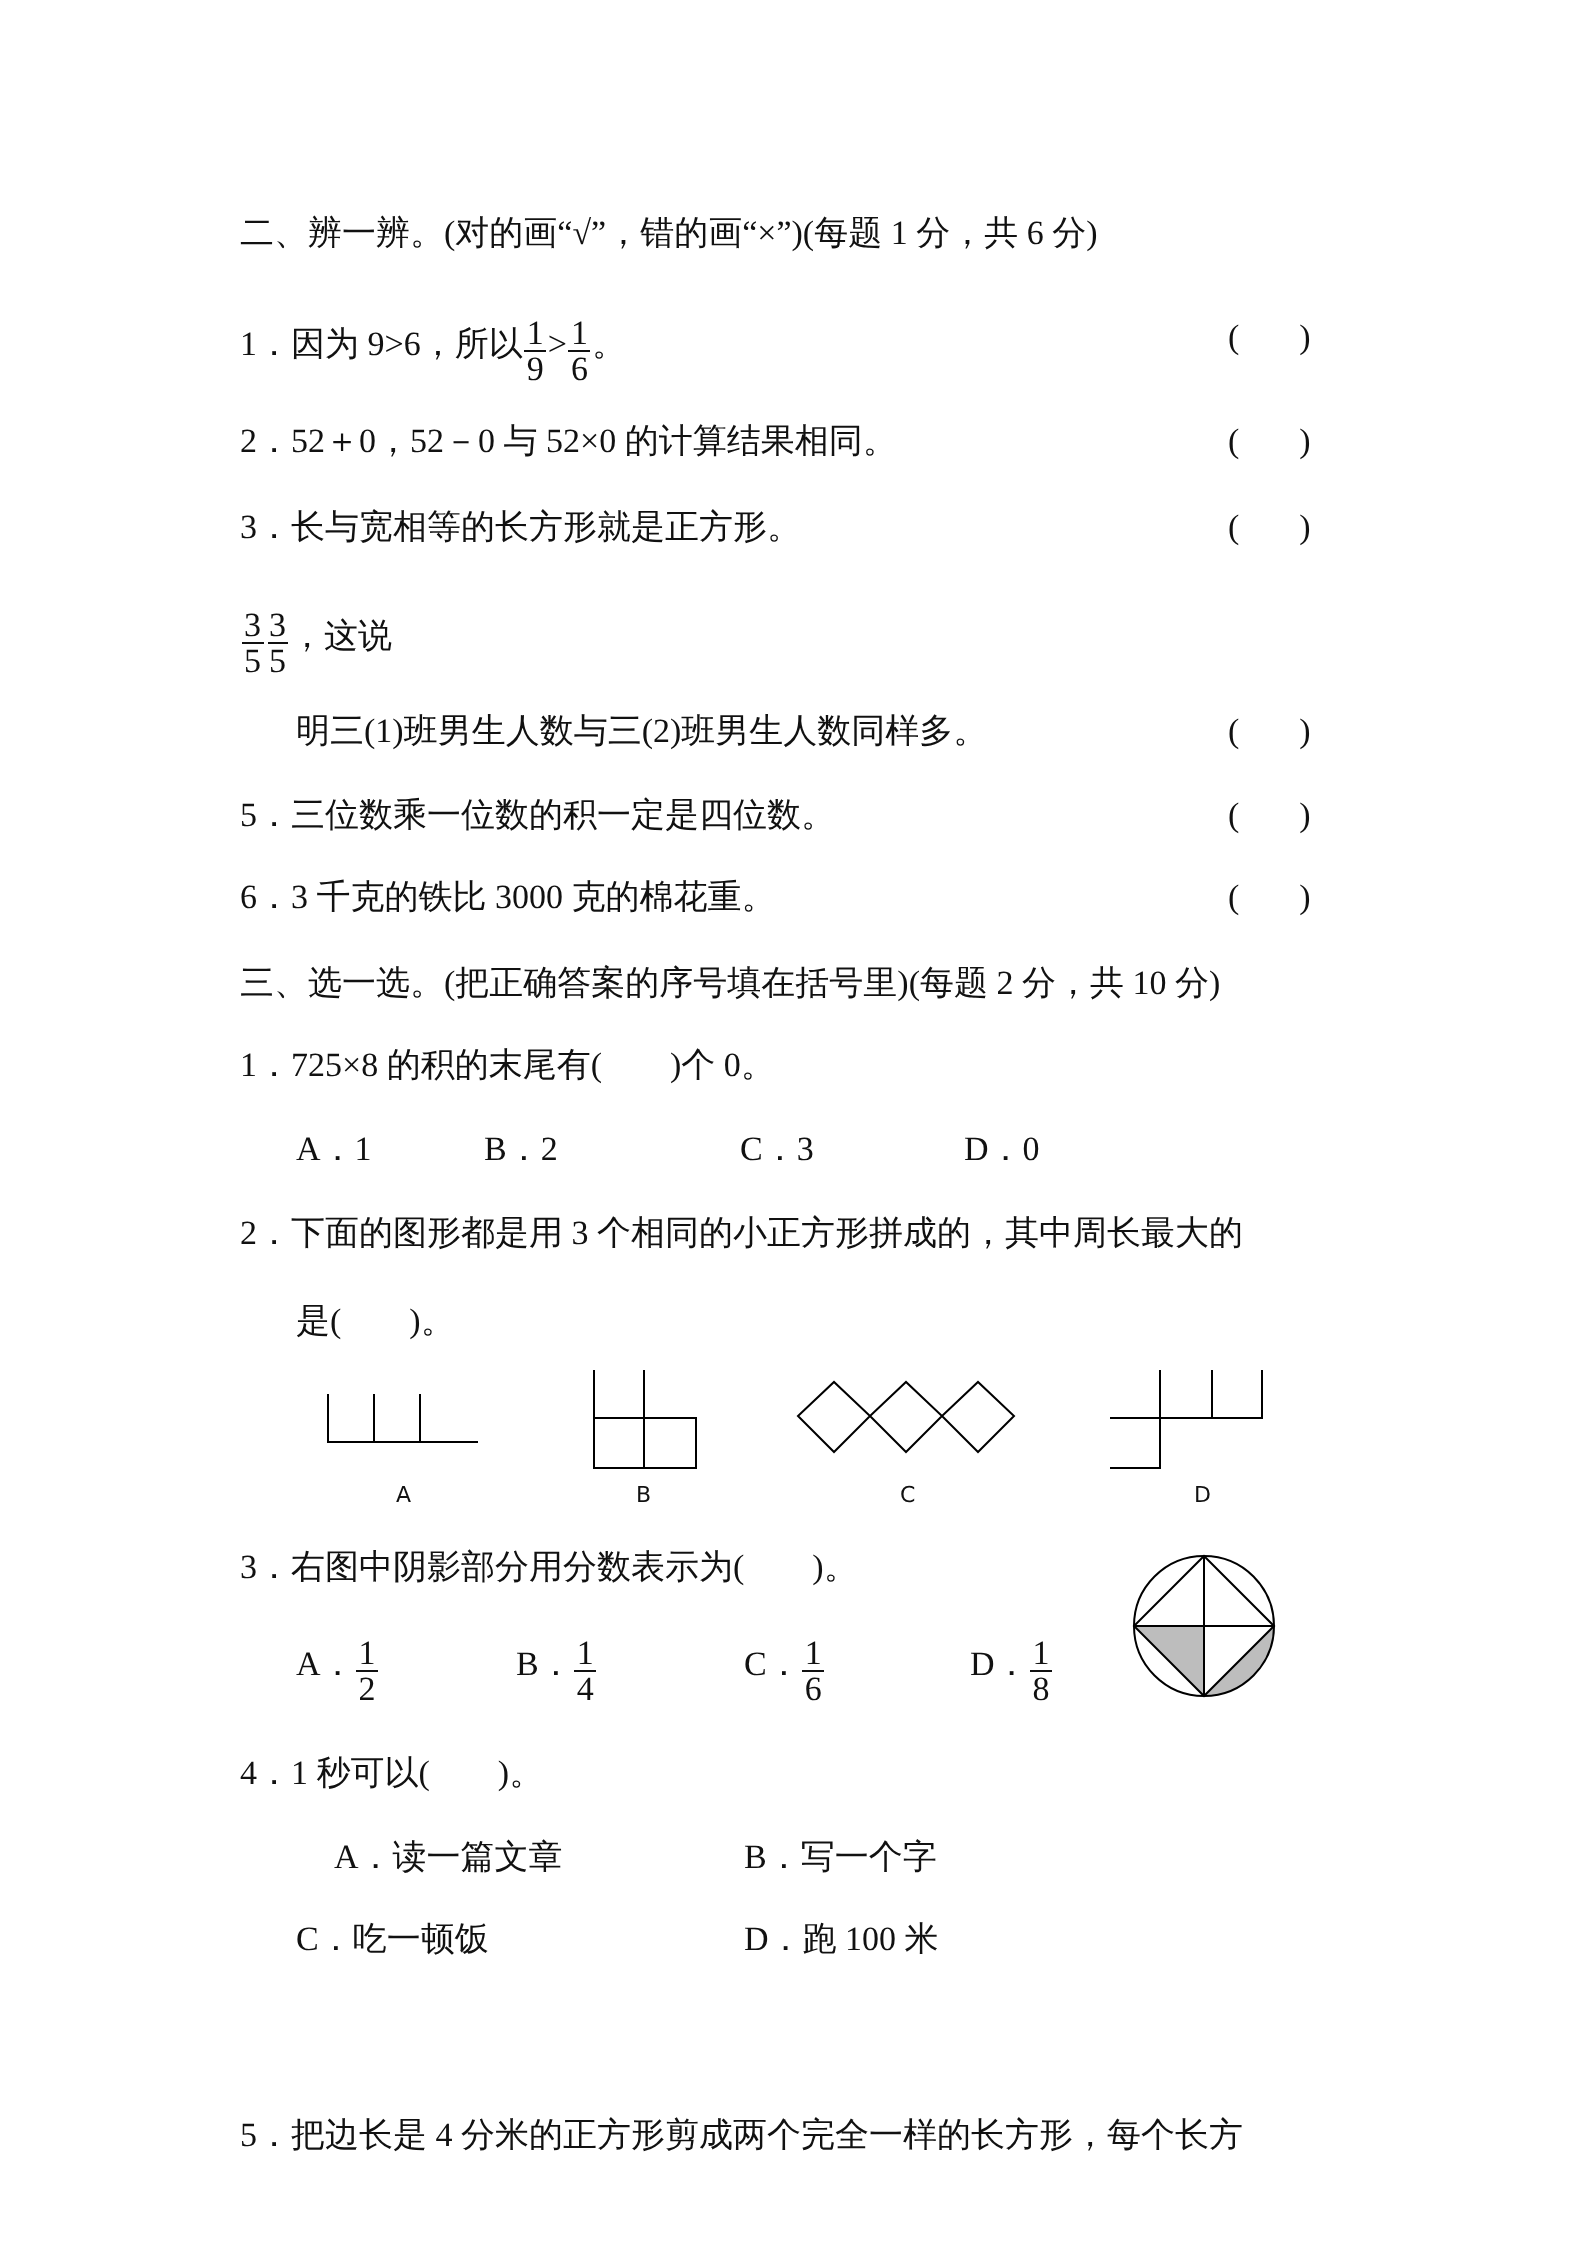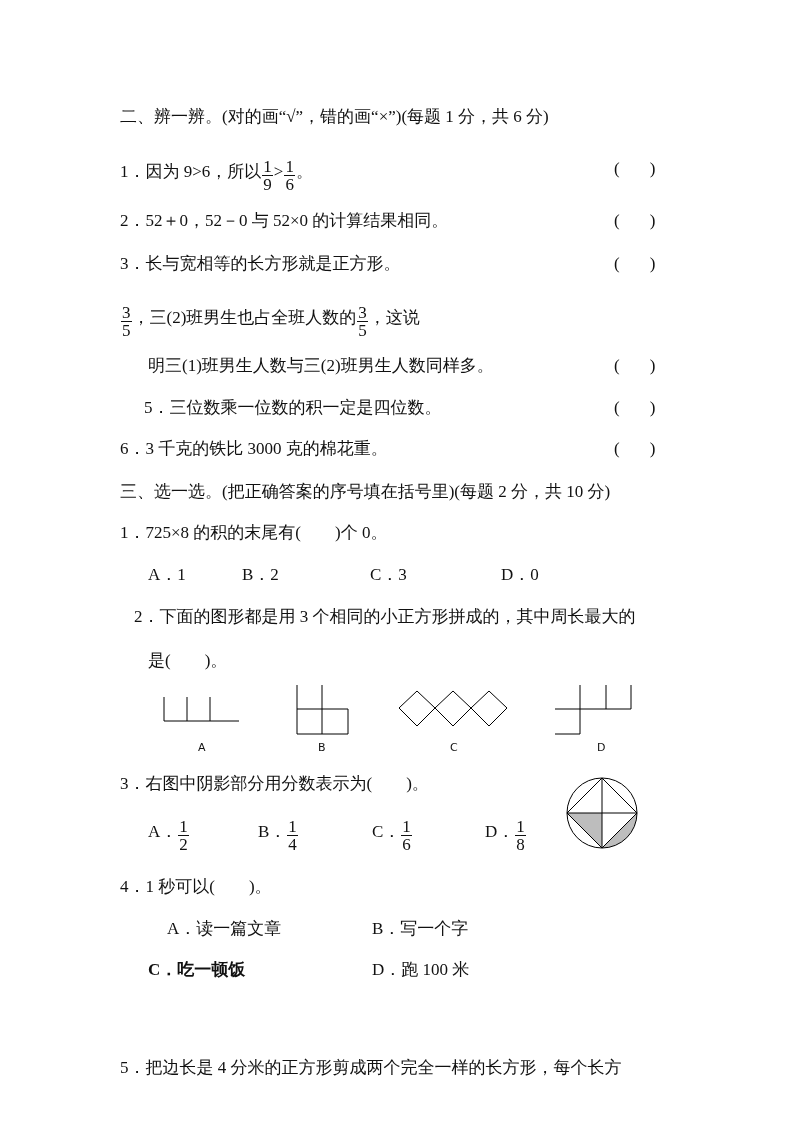--- a/index.html
+++ b/index.html
@@ -27,40 +27,40 @@
 </div>
 <div class="paren" style="top:158px;"><span>(</span><span class="gap"></span><span>)</span></div>
 
 <div class="line" style="top:210px;">2．52＋0，52－0 与 52×0 的计算结果相同。</div>
 <div class="paren" style="top:210px;"><span>(</span><span class="gap"></span><span>)</span></div>
 
 <div class="line" style="top:253px;">3．长与宽相等的长方形就是正方形。</div>
 <div class="paren" style="top:253px;"><span>(</span><span class="gap"></span><span>)</span></div>
 
 <div class="line" style="top:302px;">
-  <span class="frac"><span class="num">3</span><span class="den">5</span></span><span>，三(2)班男生也占全班人数的</span><span class="frac"><span class="num">3</span><span class="den">5</span></span><span>，这说</span>
+  <span class="frac"><span class="num">3</span><span class="den">5</span></span><span class="frac"><span class="num">3</span><span class="den">5</span></span><span>，这说</span>
 </div>
 <div class="line indent" style="top:355px;">明三(1)班男生人数与三(2)班男生人数同样多。</div>
 <div class="paren" style="top:355px;"><span>(</span><span class="gap"></span><span>)</span></div>
 
-<div class="line" style="top:397px;margin-left:24px;">5．三位数乘一位数的积一定是四位数。</div>
+<div class="line" style="top:397px;">5．三位数乘一位数的积一定是四位数。</div>
 <div class="paren" style="top:397px;"><span>(</span><span class="gap"></span><span>)</span></div>
 
 <div class="line" style="top:438px;font-family:Liberation Serif, serif;">6．3 千克的铁比 3000 克的棉花重。</div>
 <div class="paren" style="top:438px;"><span>(</span><span class="gap"></span><span>)</span></div>
 
 <div class="line" style="top:481px;">三、选一选。(把正确答案的序号填在括号里)(每题 2 分，共 10 分)</div>
 
 <div class="line" style="top:522px;"><span>1．725×8 的积的末尾有(</span><span class="blank"></span><span>)个 0。</span></div>
 <div class="opt" style="top:564px; left:148px;">A．1</div>
 <div class="opt" style="top:564px; left:242px;">B．2</div>
 <div class="opt" style="top:564px; left:370px;">C．3</div>
-<div class="opt" style="top:564px; left:501px;">D．0</div>
+<div class="opt" style="top:564px; left:482px;">D．0</div>
 
-<div class="line" style="top:606px;margin-left:14px;">2．下面的图形都是用 3 个相同的小正方形拼成的，其中周长最大的</div>
+<div class="line" style="top:606px;">2．下面的图形都是用 3 个相同的小正方形拼成的，其中周长最大的</div>
 <div class="line indent" style="top:650px;"><span>是(</span><span class="blank"></span><span>)。</span></div>
 
 <svg class="fig" style="left:158px; top:690px;" width="90" height="40">
   <path d="M6 7 V31 H81 M29 7 V31 M52 7 V31" stroke="#000" stroke-width="1" fill="none"></path>
 </svg>
 <div class="fig-label" style="left:198px; top:741px;">A</div>
 
 <svg class="fig" style="left:290px; top:682px;" width="70" height="55">
   <path d="M7 3 V52 H58 V27 H7 M32 3 V52" stroke="#000" stroke-width="1" fill="none"></path>
 </svg>
@@ -88,16 +88,16 @@
   <path d="M40 75 L75 40 A35 35 0 0 1 40 75 Z" fill="#bdbdbd"></path>
   <circle cx="40" cy="40" r="35" stroke="#000" stroke-width="1" fill="none"></circle>
   <polygon points="40,5 75,40 40,75 5,40" stroke="#000" stroke-width="1" fill="none"></polygon>
   <line x1="40" y1="5" x2="40" y2="75" stroke="#000" stroke-width="1"></line>
   <line x1="5" y1="40" x2="75" y2="40" stroke="#000" stroke-width="1"></line>
 </svg>
 
 <div class="line" style="top:876px;"><span>4．1 秒可以(</span><span class="blank"></span><span>)。</span></div>
 <div class="opt" style="top:918px; left:147px;margin-left:20px;">A．读一篇文章</div>
 <div class="opt" style="top:918px; left:372px;">B．写一个字</div>
-<div class="opt" style="top:959px; left:148px;font-weight:bold;">C．吃一顿饭</div>
+<div class="opt" style="top:959px; left:148px;">C．吃一顿饭</div>
 <div class="opt" style="top:959px; left:372px;">D．跑 100 米</div>
 
 <div class="line" style="top:1057px;">5．把边长是 4 分米的正方形剪成两个完全一样的长方形，每个长方</div>
 
 </body></html>

